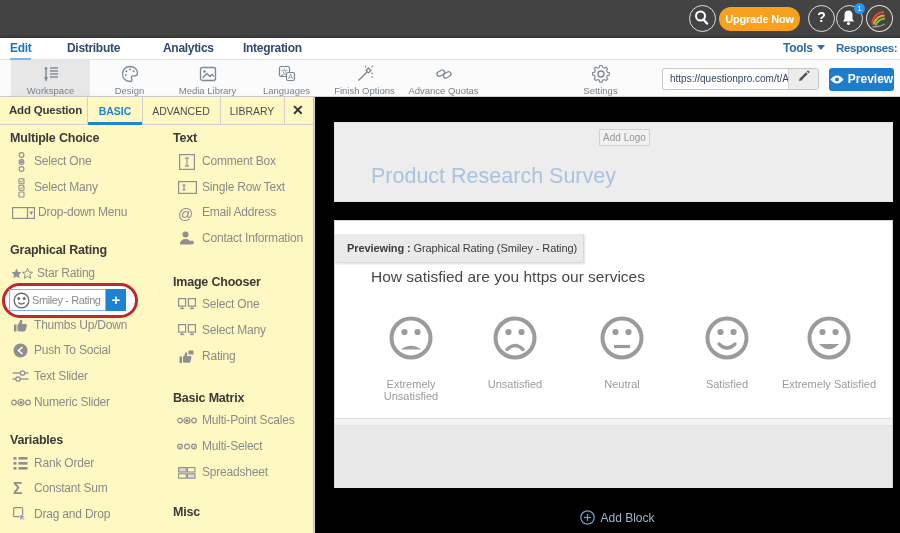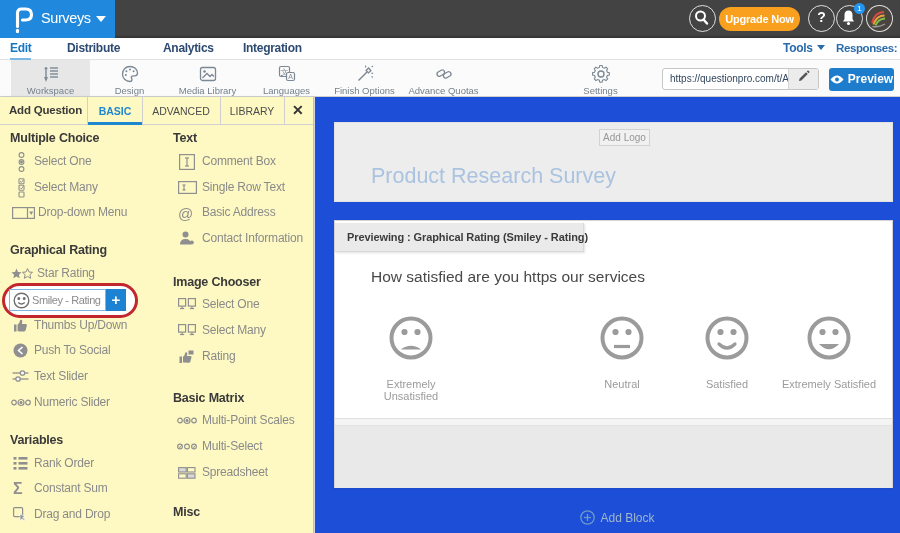--- a/index.html
+++ b/index.html
@@ -54,45 +54,37 @@
 .phead { position:absolute; font-size:12.5px; font-weight:bold; color:#3a3a3a; letter-spacing:-0.2px; }
 .pitem { position:absolute; font-size:12px; color:#8a8a8a; white-space:nowrap; letter-spacing:-0.2px; }
 .picon { position:absolute; }
 
 
 #redoval { position:absolute; left:2px; top:186px; width:136px; height:35px; border:3px solid #c1272d; border-radius:18px; background:#fff; }
 #smibox { position:absolute; left:9px; top:192px; width:97px; height:22px; background:#fff; border:1px solid #7fb5e3; }
 #plusbox { position:absolute; left:106px; top:192px; width:20px; height:22px; background:#1d82d2; color:#fff; font-weight:bold; font-size:15px; text-align:center; line-height:21px; }
 
 
-#content { position:absolute; left:315px; top:97px; width:585px; height:436px; background:#1d4ed8; }
+#content { position:absolute; left:315px; top:97px; width:585px; height:436px; background:#000000; }
 #hcard { position:absolute; left:19px; top:25px; width:559px; height:80px; background:#ededed; border:1px solid #e2e2e2; }
 #addlogo { position:absolute; left:264px; top:6px; width:51px; height:17px; background:#f1f1f1; border:1px solid #d2d2d2; font-size:10px; color:#979797; text-align:center; line-height:16px; }
 #htitle { position:absolute; left:36px; top:41px; font-size:21.5px; color:#aac3e0; }
 #block { position:absolute; left:19px; top:123px; width:559px; height:268px; background:#fff; border:1px solid #d4d4d4; box-shadow:0 1px 2px rgba(0,0,0,0.08); }
-#ptab { position:absolute; left:0px; top:2px; width:249px; height:29px; background:#eaeaea; border-right:1px solid #d9d9d9; border-bottom:1px solid #d9d9d9; box-shadow:1px 1px 2px rgba(0,0,0,0.12); font-size:11px; color:#3c3c3c; line-height:29px; padding-left:12px; white-space:nowrap; letter-spacing:-0.1px;font-weight:bold; }
+#ptab { position:absolute; left:0px; top:13px; width:249px; height:29px; background:#eaeaea; border-right:1px solid #d9d9d9; border-bottom:1px solid #d9d9d9; box-shadow:1px 1px 2px rgba(0,0,0,0.12); font-size:11px; color:#3c3c3c; line-height:29px; padding-left:12px; white-space:nowrap; letter-spacing:-0.1px; }
 #qtext { position:absolute; left:36px; top:47px; font-size:15.5px; color:#484848; }
 .smcell { position:absolute; top:94px; width:104px; height:70px; text-align:center; }
 .smcell .sl { position:absolute; top:63px; left:0; width:104px; font-size:11px; color:#9b9b9b; text-align:center; }
 #bfoot { position:absolute; left:0; top:197px; width:557px; height:70px; background:#e9e9e9; border-top:1px solid #e0e0e0; }
 #bfoot .strip { width:100%; height:7px; background:#f4f4f4; border-bottom:1px solid #e3e3e3; }
 #addblock { position:absolute; left:10px; top:413px; width:585px; text-align:center; font-size:12px; color:#9fb6cd; }
 </style>
 </head>
 <body>
 
 <div id="topbar">
-  <div id="logobox">
-    <svg class="plogo" width="22" height="27" viewBox="0 0 22 27">
-      <path d="M4.5 20.5 L4.5 7 Q4.5 3 8.5 3 L12.5 3 Q18.5 3 18.5 8.5 Q18.5 14 12.5 14 L9.5 14" fill="none" stroke="#fff" stroke-width="3.1" stroke-linecap="round"></path>
-        <line x1="4.5" y1="24.3" x2="4.5" y2="25.7" stroke="#fff" stroke-width="3.1" stroke-linecap="round"></line>
-    </svg>
-    <span class="sv">Surveys</span>
-    <span class="caret"></span>
-  </div>
   <div class="cicon" id="searchc" style="left:689px;">
     <svg width="23" height="23" viewBox="0 0 23 23">
         <circle cx="10.5" cy="10" r="4.5" fill="none" stroke="#fff" stroke-width="2"></circle>
         <line x1="13.5" y1="13.5" x2="17" y2="17.5" stroke="#fff" stroke-width="2.4" stroke-linecap="round"></line>
       </svg>
   </div>
   <div id="upgrade">Upgrade Now</div>
   <div class="cicon" id="qmark">?</div>
   <div class="cicon" id="bellc">
     <svg width="23" height="23" viewBox="0 0 23 23">
@@ -302,21 +294,21 @@
       </svg>
     <div class="pitem" style="left:202px; top:57px;">Comment Box</div>
     <svg class="picon" style="left:178px; top:84px;" width="19" height="13" viewBox="0 0 19 13" fill="none" stroke="#8f8f8f" stroke-width="1.2">
         <rect x="0.6" y="0.6" width="17.8" height="11.8"></rect>
         <line x1="4.5" y1="4" x2="7.5" y2="4"></line>
         <line x1="6" y1="4" x2="6" y2="9"></line>
         <line x1="4.5" y1="9" x2="7.5" y2="9"></line>
       </svg>
     <div class="pitem" style="left:202px; top:83px;">Single Row Text</div>
     <div class="picon" style="left:178px; top:108px; font-size:15px; color:#8f8f8f;">@</div>
-    <div class="pitem" style="left:202px; top:108px;">Basic Address</div>
+    <div class="pitem" style="left:202px; top:108px;">Email Address</div>
     <svg class="picon" style="left:179px; top:134px;" width="16" height="15" viewBox="0 0 16 15">
         <circle cx="6.5" cy="3.6" r="3" fill="#8f8f8f"></circle>
         <path d="M1 13.5 Q1 8 6.5 8 Q12 8 12 13.5 Z" fill="#8f8f8f"></path>
         <circle cx="12.8" cy="11.5" r="2" fill="#8f8f8f"></circle>
       </svg>
     <div class="pitem" style="left:202px; top:134px;">Contact Information</div>
 
     <div class="phead" style="left:173px; top:178px;">Image Chooser</div>
     <svg class="picon" style="left:178px; top:201px;" width="18" height="13" viewBox="0 0 18 13" fill="none" stroke="#8f8f8f" stroke-width="1.2">
         <rect x="0.6" y="0.6" width="7" height="7.5"></rect>
@@ -379,20 +371,29 @@
     <div id="ptab"><b>Previewing :</b>&nbsp;Graphical Rating (Smiley - Rating)</div>
     <div id="qtext">How satisfied are you https our services</div>
     <div class="smcell" style="left:24px;">
       <svg width="46" height="46" viewBox="0 0 46 46">
           <circle cx="23" cy="23" r="19.5" fill="none" stroke="#9b9b9b" stroke-width="4"></circle>
           <circle cx="16.5" cy="17" r="3.1" fill="#9b9b9b"></circle>
           <circle cx="29.5" cy="17" r="3.1" fill="#9b9b9b"></circle>
           <path d="M12.8 34.5 Q23 27 33.2 34.5 Z" fill="#9b9b9b"></path>
         </svg>
       <div class="sl">Extremely Unsatisfied</div>
+    </div>
+    <div class="smcell" style="left:128px;">
+      <svg width="46" height="46" viewBox="0 0 46 46">
+          <circle cx="23" cy="23" r="19.5" fill="none" stroke="#9b9b9b" stroke-width="4"></circle>
+          <circle cx="16.5" cy="17" r="3.1" fill="#9b9b9b"></circle>
+          <circle cx="29.5" cy="17" r="3.1" fill="#9b9b9b"></circle>
+          <path d="M15 34.5 Q23 26.5 31 34.5" fill="none" stroke="#9b9b9b" stroke-width="3.2" stroke-linecap="round"></path>
+        </svg>
+      <div class="sl">Unsatisfied</div>
     </div>
     <div class="smcell" style="left:235px;">
       <svg width="46" height="46" viewBox="0 0 46 46">
           <circle cx="23" cy="23" r="19.5" fill="none" stroke="#9b9b9b" stroke-width="4"></circle>
           <circle cx="16.5" cy="17" r="3.1" fill="#9b9b9b"></circle>
           <circle cx="29.5" cy="17" r="3.1" fill="#9b9b9b"></circle>
           <line x1="15" y1="31.5" x2="31" y2="31.5" stroke="#9b9b9b" stroke-width="3.2"></line>
         </svg>
       <div class="sl">Neutral</div>
     </div>

